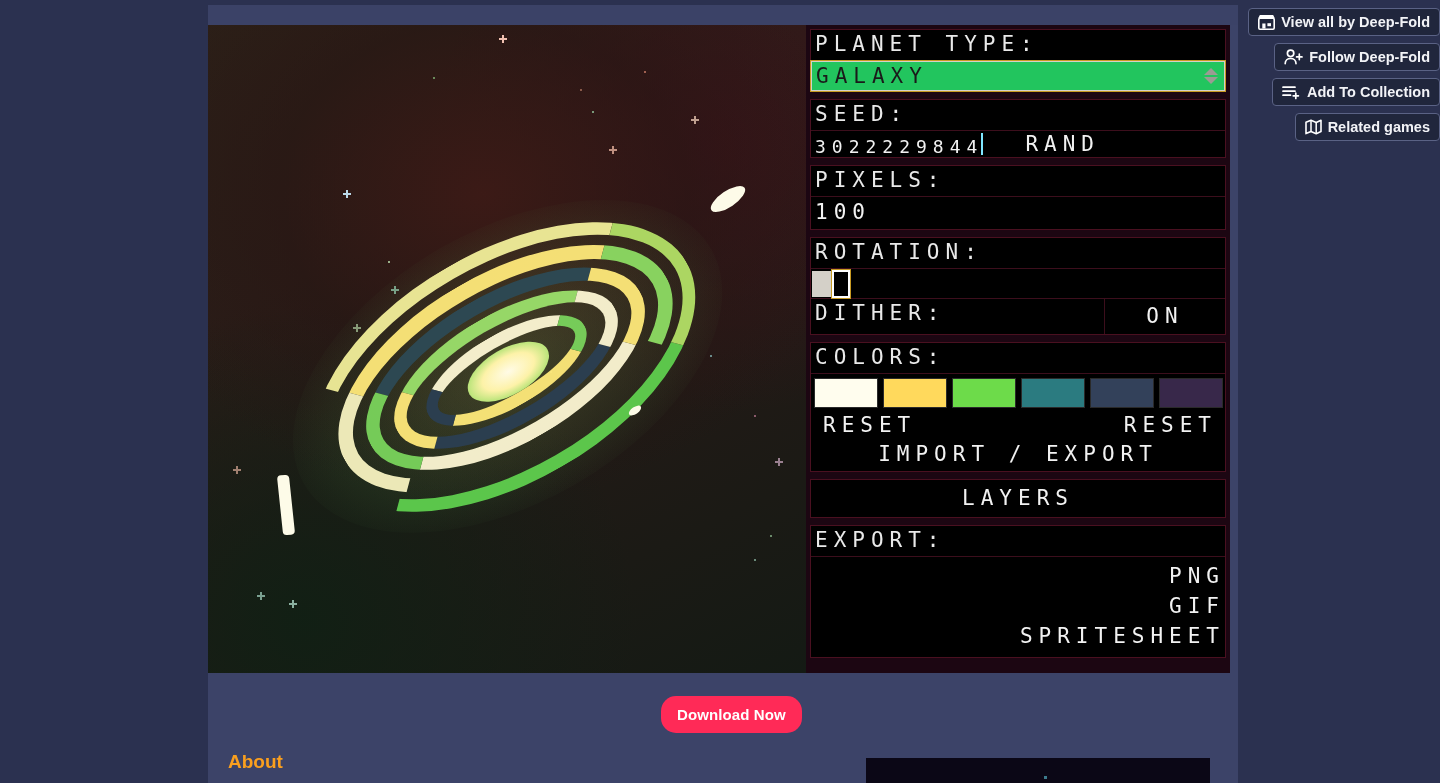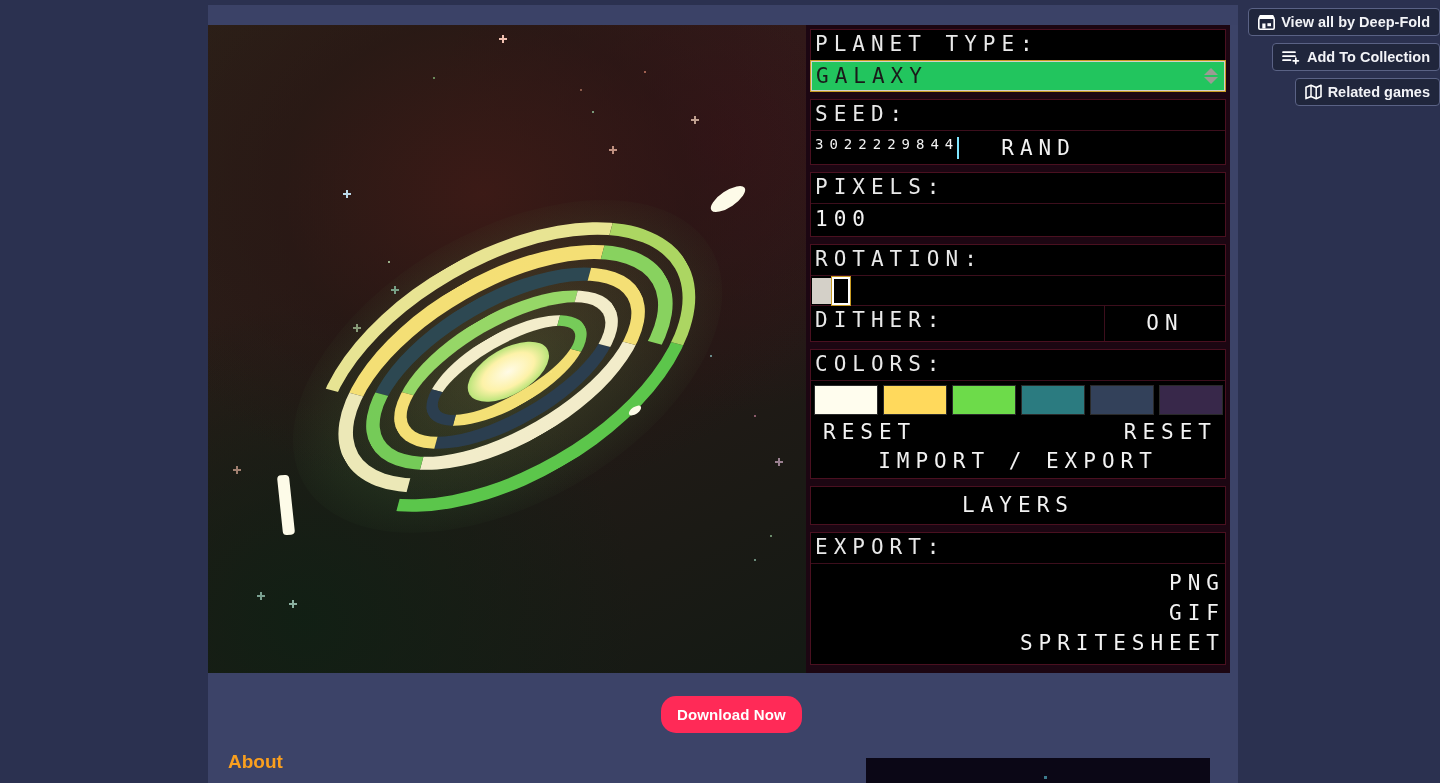--- a/index.html
+++ b/index.html
@@ -132,21 +132,21 @@
   .select-row .sel-text {
     color:#1a1a1a; font-size:21px; letter-spacing:6px; line-height:1;
     font-family:"DejaVu Sans Mono", monospace;
   }
   .spin { display:flex; flex-direction:column; gap:2px; margin-right:2px; }
   .spin i { display:block; width:0;height:0; border-left:7px solid transparent; border-right:7px solid transparent; }
   .spin .up   { border-bottom:7px solid #9b9b93; }
   .spin .down { border-top:7px solid #9b9b93; }
 
   .seed-line { display:flex; align-items:center; }
-  .seed-line .sv { color:#f2f2f2; font-size:14px; letter-spacing:6px; padding:5px 0 12px 4px; }
+  .seed-line .sv { color:#f2f2f2; font-size:18px; letter-spacing:6px; padding:5px 0 0 4px; }
   .caret { display:inline-block; width:2px; height:22px; background:#7fe6ff; margin-left:-2px; vertical-align:-4px;}
   .rand-btn { color:#f2f2f2; font-size:21px; letter-spacing:6px; margin-left:42px; white-space:nowrap; }
 
   .slider {
     position:relative; height:30px; background:#000;
     border-bottom:1px solid #3c0e1c;
   }
   .slider-fill { position:absolute; left:1px; top:2px; width:22px; height:26px; background:#d4d0c8; }
   .slider-thumb { position:absolute; left:21px; top:1px; width:18px; height:28px; background:#000; border:2px solid #fff; outline:1px solid #c89a22;}
 
@@ -355,20 +355,30 @@
         <svg width="17" height="15" viewBox="0 0 17 15" fill="none">
           <rect x="0.8" y="3.2" width="15.4" height="11" rx="1.2" stroke="#fff" stroke-width="1.6"></rect>
           <path d="M1 3.4 L2.3 0.8 H14.7 L16 3.4" stroke="#fff" stroke-width="1.5" fill="#fff"></path>
           <path d="M4.3 13.6 V8.4 h3.2 v5.2" fill="#fff"></path>
           <rect x="9.4" y="8.2" width="3.6" height="3" fill="#fff"></rect>
         </svg>
       </span>
       <span>View all by Deep-Fold</span>
     </div>
 
+    <div class="act">
+      <span>
+        <svg width="19" height="16" viewBox="0 0 19 16" fill="none">
+          <circle cx="6.6" cy="4.3" r="3.2" stroke="#fff" stroke-width="1.7"></circle>
+          <path d="M1.2 14.6 c0-3.2 2.4-5.2 5.4-5.2 s5.4 2 5.4 5.2" stroke="#fff" stroke-width="1.7" stroke-linecap="round"></path>
+          <path d="M15.3 5.2 v5.4 M12.6 7.9 h5.4" stroke="#fff" stroke-width="1.7" stroke-linecap="round"></path>
+        </svg>
+      </span>
+      <span>Follow Deep-Fold</span>
+    </div>
 
     <div class="act">
       <span>
         <svg width="19" height="16" viewBox="0 0 19 16" fill="none">
           <path d="M1 3.2 h12 M1 7.2 h12 M1 11.2 h7.5" stroke="#fff" stroke-width="1.7" stroke-linecap="round"></path>
           <path d="M13.8 9.2 v5.2 M11.2 11.8 h5.2" stroke="#fff" stroke-width="1.7" stroke-linecap="round"></path>
         </svg>
       </span>
       <span>Add To Collection</span>
     </div>

